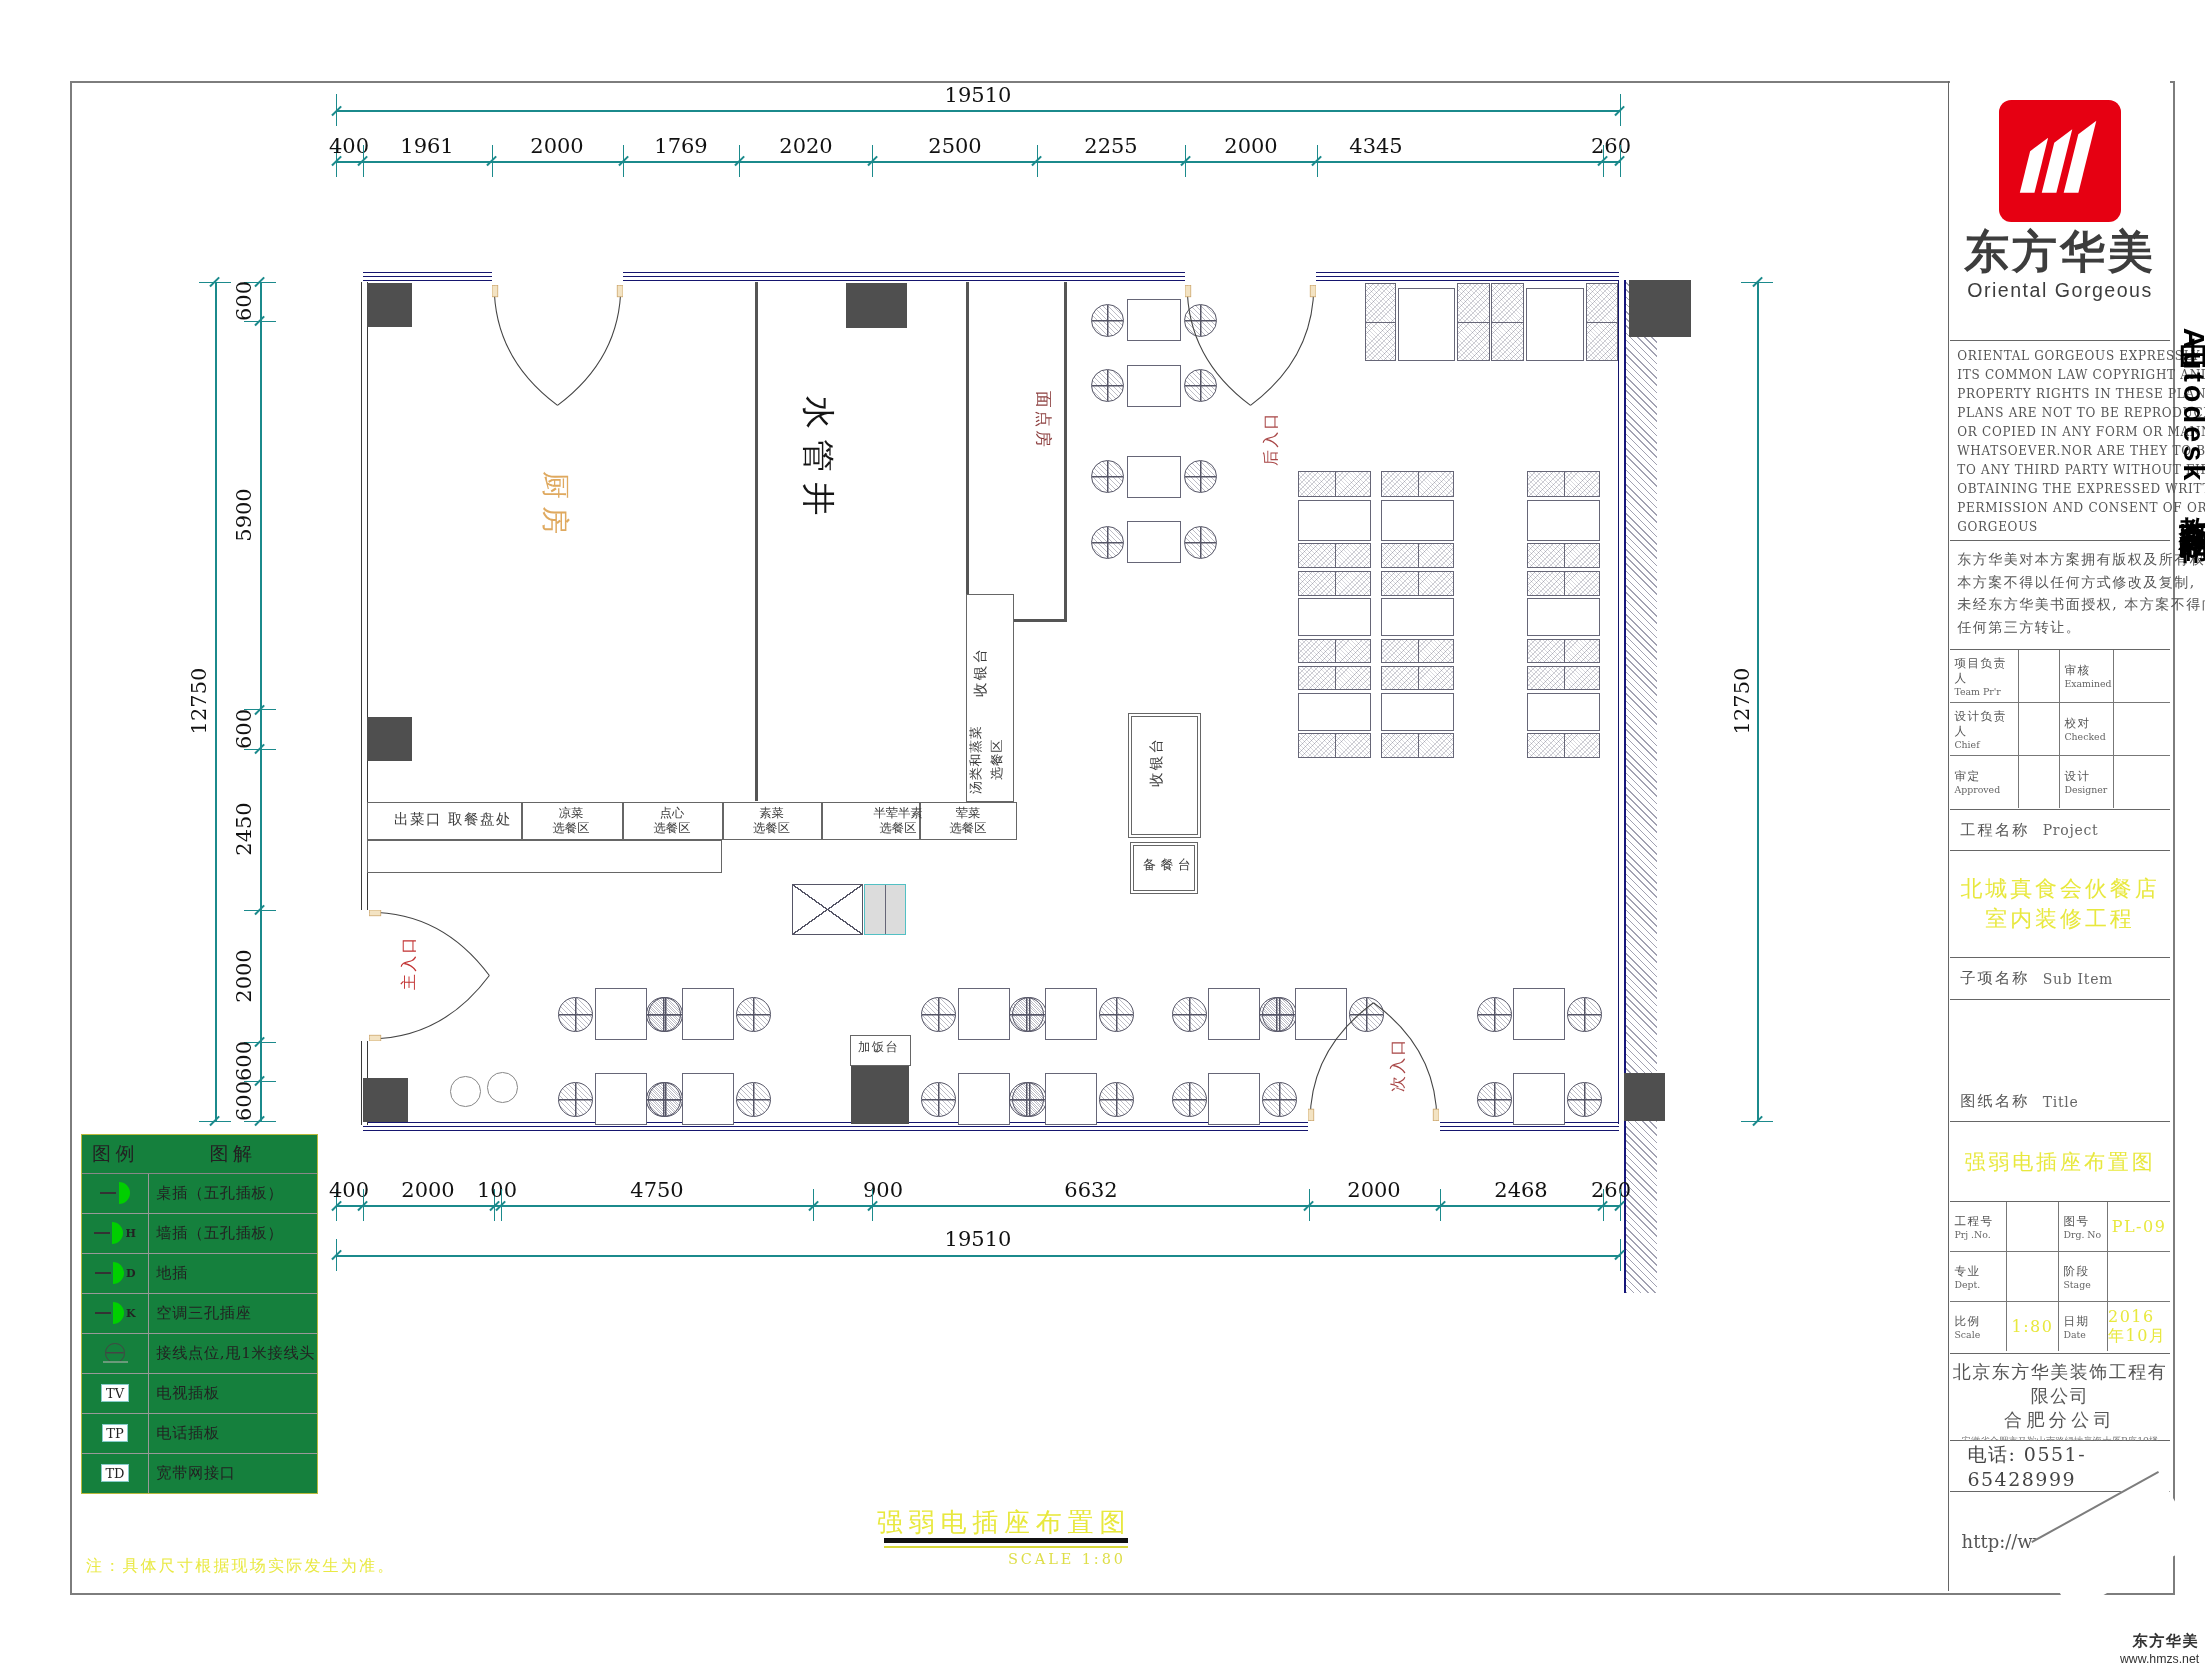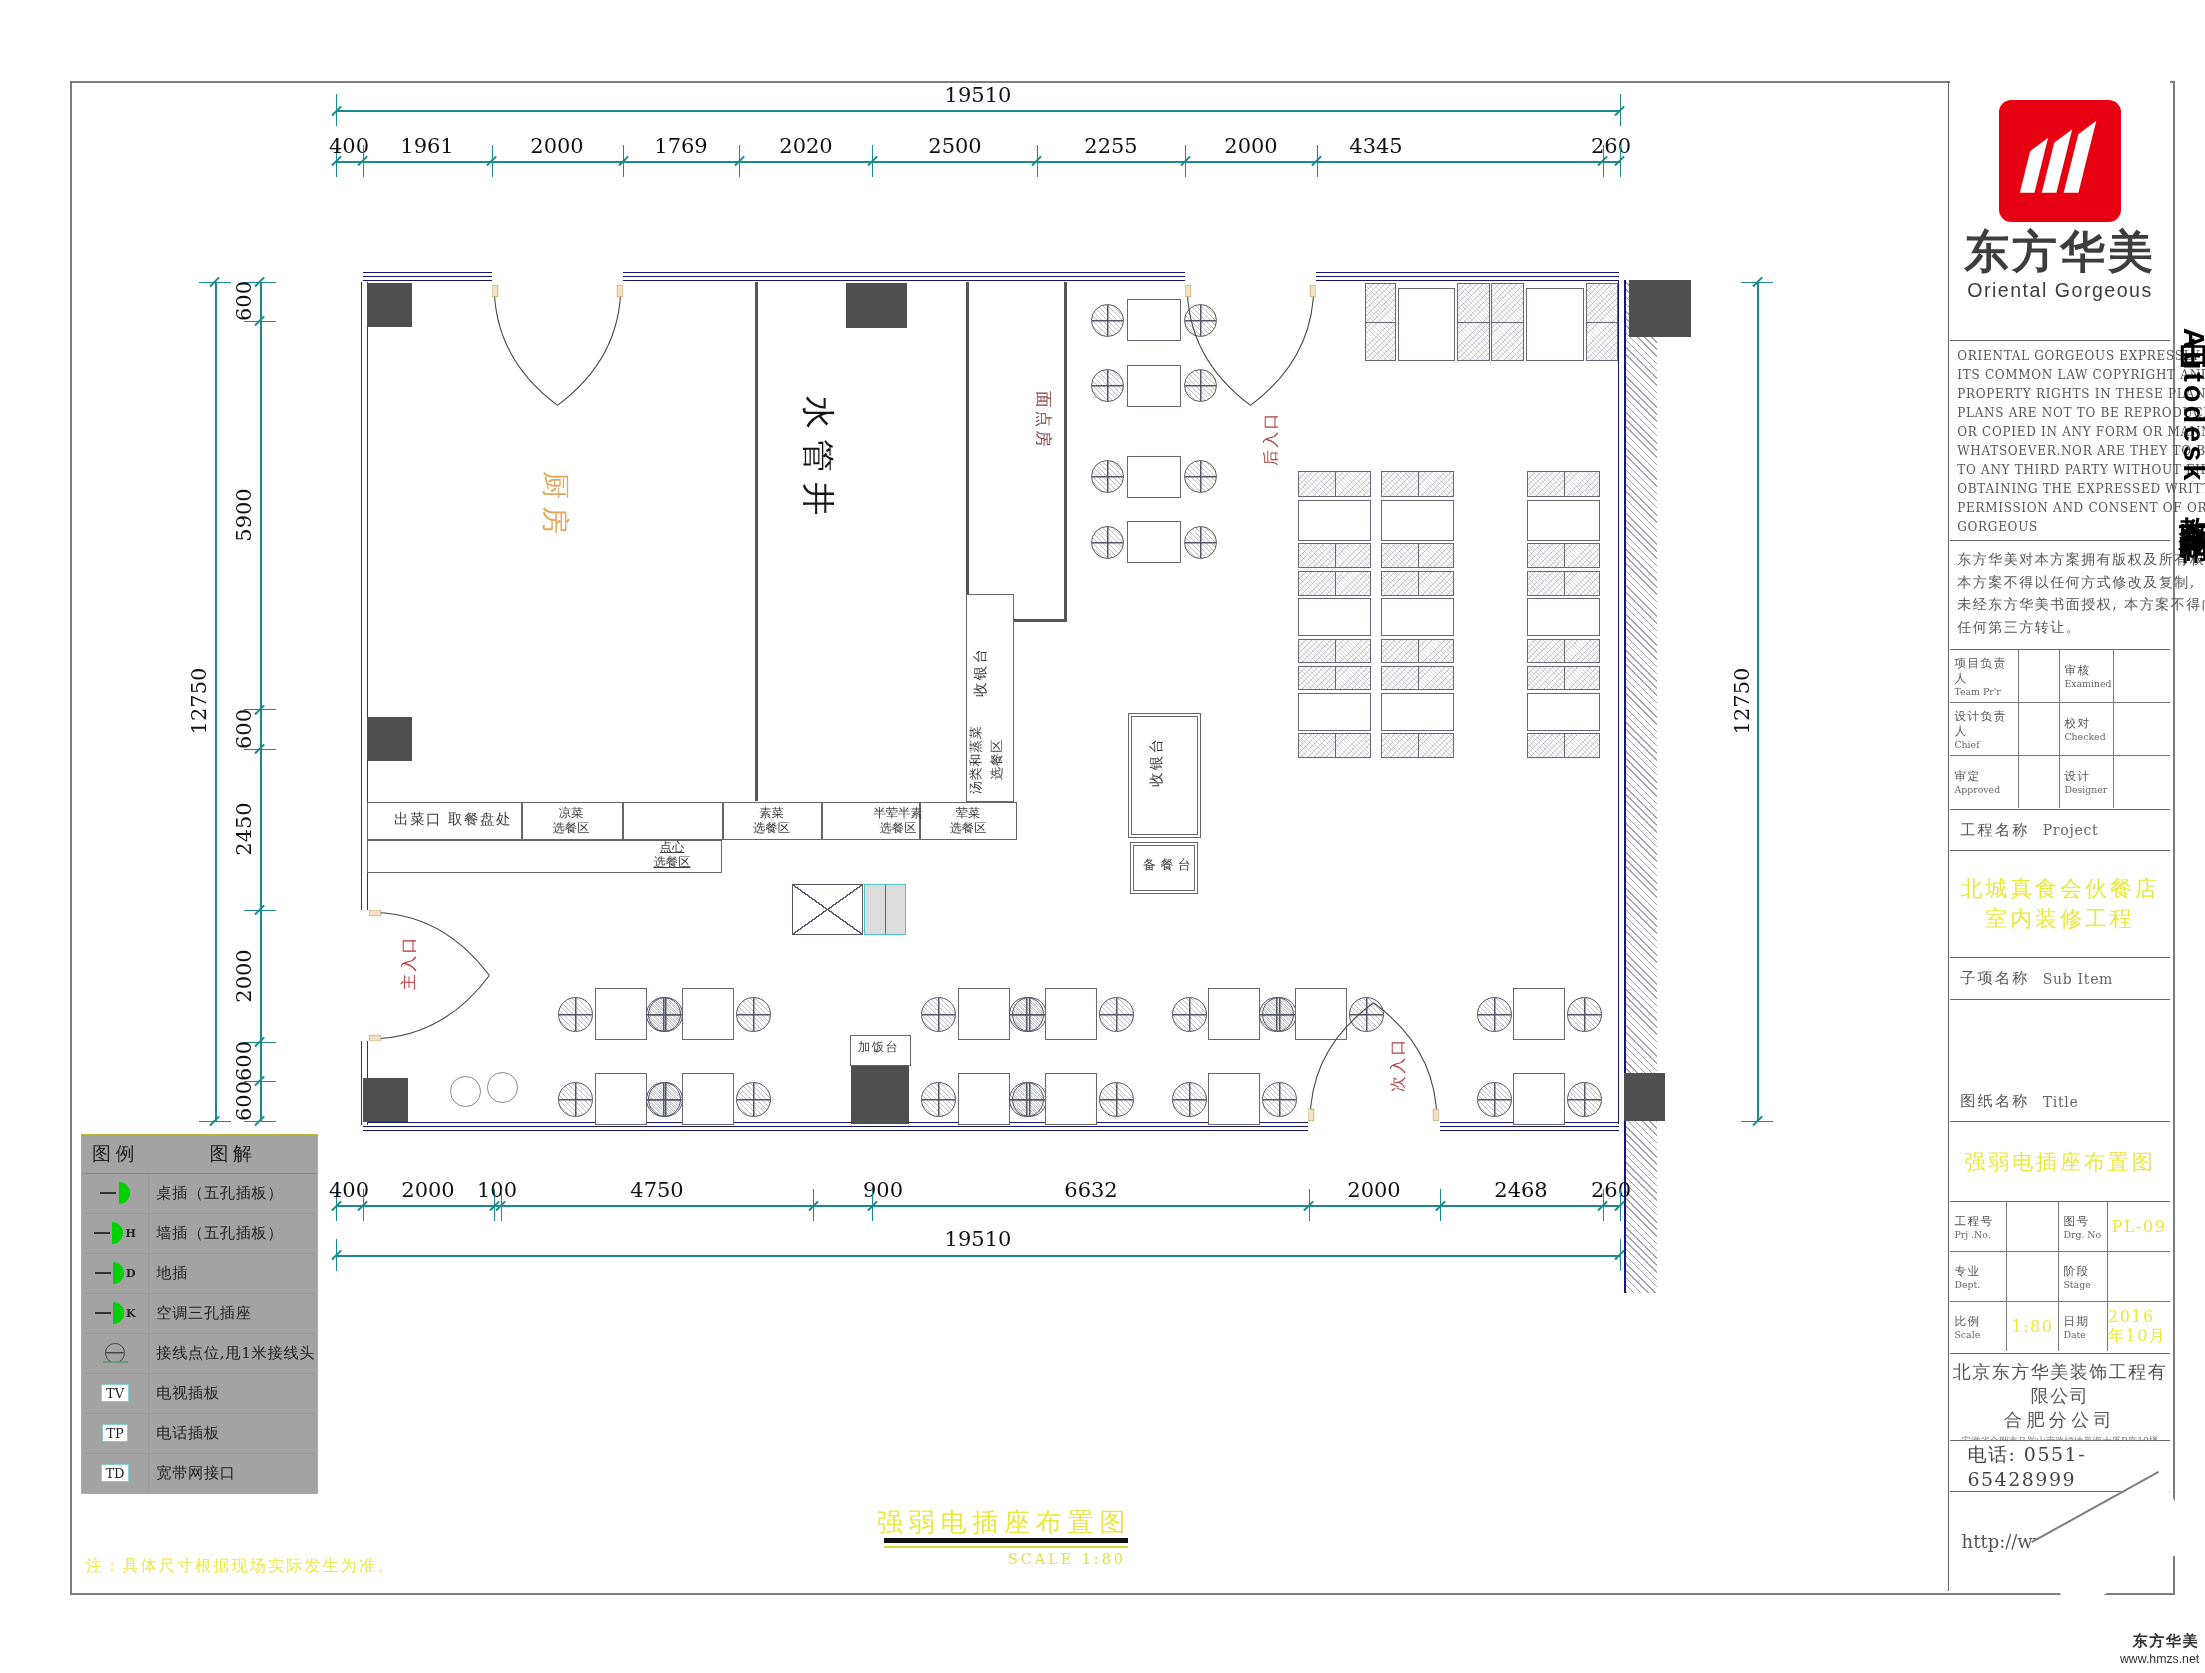--- a/index.html
+++ b/index.html
@@ -17,21 +17,21 @@
   .tb-yellow{display:flex;flex-direction:column;align-items:center;justify-content:center;
              color:#e8e83e;letter-spacing:2.9px;text-align:center;}
   .cellLbl{display:flex;flex-direction:column;justify-content:center;padding-left:4.4px;border-right:0.7px solid #777;box-sizing:border-box;}
   .cellLbl .cn{font-size:11.6px;color:#555;letter-spacing:1.5px;}
   .cellLbl .en{font-size:9.4px;color:#666;}
   .cellVal{border-right:0.7px solid #777;box-sizing:border-box;display:flex;align-items:center;justify-content:center;
            font-size:16px;color:#e8e83e;letter-spacing:1.5px;}
   .frow{display:grid;grid-template-columns:69px 41px 54px 1fr;border-bottom:0.7px solid #777;box-sizing:border-box;}
   .mrow{display:grid;grid-template-columns:57px 52px 49px 1fr;border-bottom:0.7px solid #777;box-sizing:border-box;}
   
-  #legend{position:absolute;left:81px;top:1134px;width:237px;border:1.5px solid #b9b93c;background:#a3a3a3;box-sizing:border-box;}
+  #legend{position:absolute;left:81px;top:1134px;width:237px;border:1.5px solid #b9b93c;background:#15803d;box-sizing:border-box;}
   .lgd-head{display:grid;grid-template-columns:67px 1fr;border-bottom:1.1px solid #888;}
   .lgd-head div{font-size:19px;color:#222;letter-spacing:4.4px;text-align:center;padding:5.8px 0;}
   .lgd-row{display:grid;grid-template-columns:67px 1fr;border-bottom:0.7px solid #999;height:39px;align-items:center;}
   .lgd-row:last-child{border-bottom:none;}
   .lgd-sym{display:flex;align-items:center;justify-content:center;gap:2.2px;border-right:0.7px solid #999;height:100%;}
   .lgd-lbl{font-size:15.2px;color:#222;padding-left:7.3px;letter-spacing:0.7px;white-space:nowrap;}
   .sock-line{width:16px;height:1.5px;background:#333;}
   .sock{width:11px;height:22px;background:#00cf00;border-radius:0 11px 11px 0;}
   .sock-letter{font-size:11px;font-weight:bold;color:#222;}
   .junc{width:17.4px;height:17.4px;border:1.5px solid #444;border-radius:50%;
@@ -125,21 +125,21 @@
       <div class="counter" style="left: 966px; top: 594px; width: 48px; height: 208px;"></div>
       <div class="part" style="left: 521px; top: 802px; height: 38px;"></div>
       <div class="part" style="left: 622px; top: 802px; height: 38px;"></div>
       <div class="part" style="left: 722px; top: 802px; height: 38px;"></div>
       <div class="part" style="left: 821px; top: 802px; height: 38px;"></div>
       <div class="part" style="left: 919px; top: 802px; height: 38px;"></div>
       <div class="zone" style="left: 521px; top: 803px; width: 100px; height: 36px;">
         <div>凉菜</div>
         <div>选餐区</div>
       </div>
-      <div class="zone" style="left: 622px; top: 837px; width: 100px; height: 36px; text-decoration: underline;">
+      <div class="zone" style="left: 622px; top: 803px; width: 100px; height: 36px;">
         <div>点心</div>
         <div>选餐区</div>
       </div>
       <div class="zone" style="left: 722px; top: 803px; width: 99px; height: 36px;">
         <div>素菜</div>
         <div>选餐区</div>
       </div>
       <div class="zone" style="left: 821px; top: 803px; width: 98px; height: 36px; padding-left: 28px;">
         <div>半荤半素</div>
         <div>选餐区</div>

